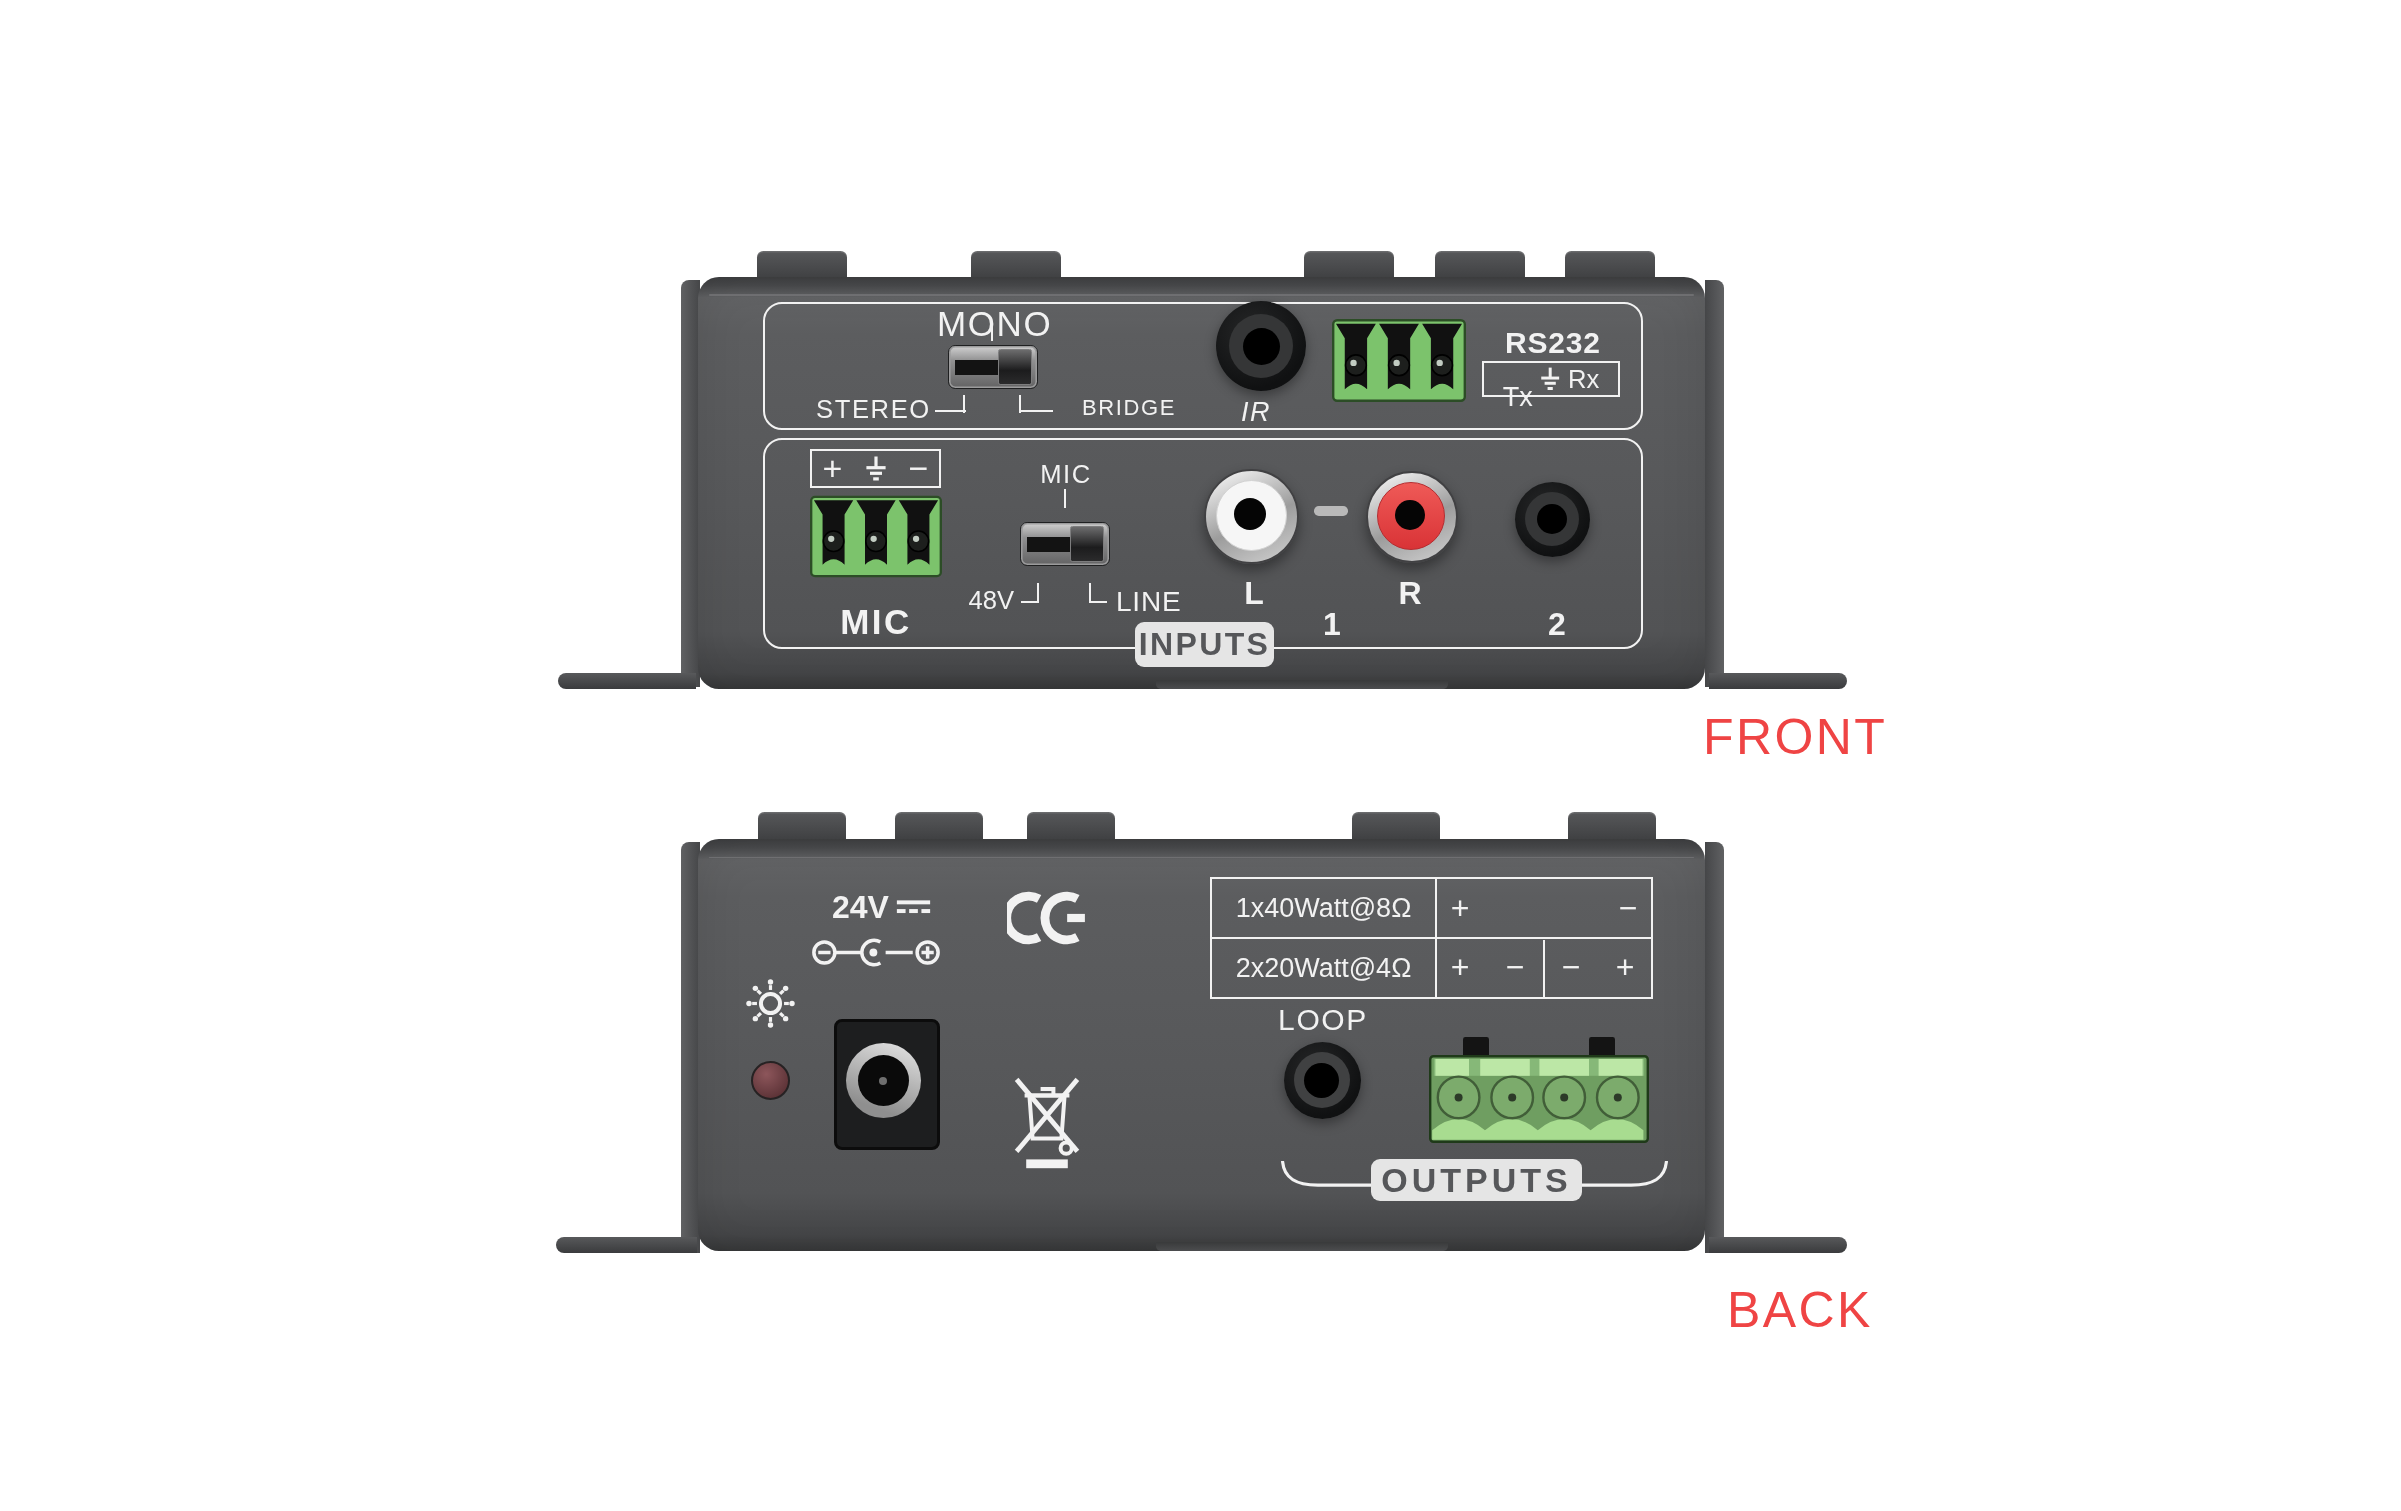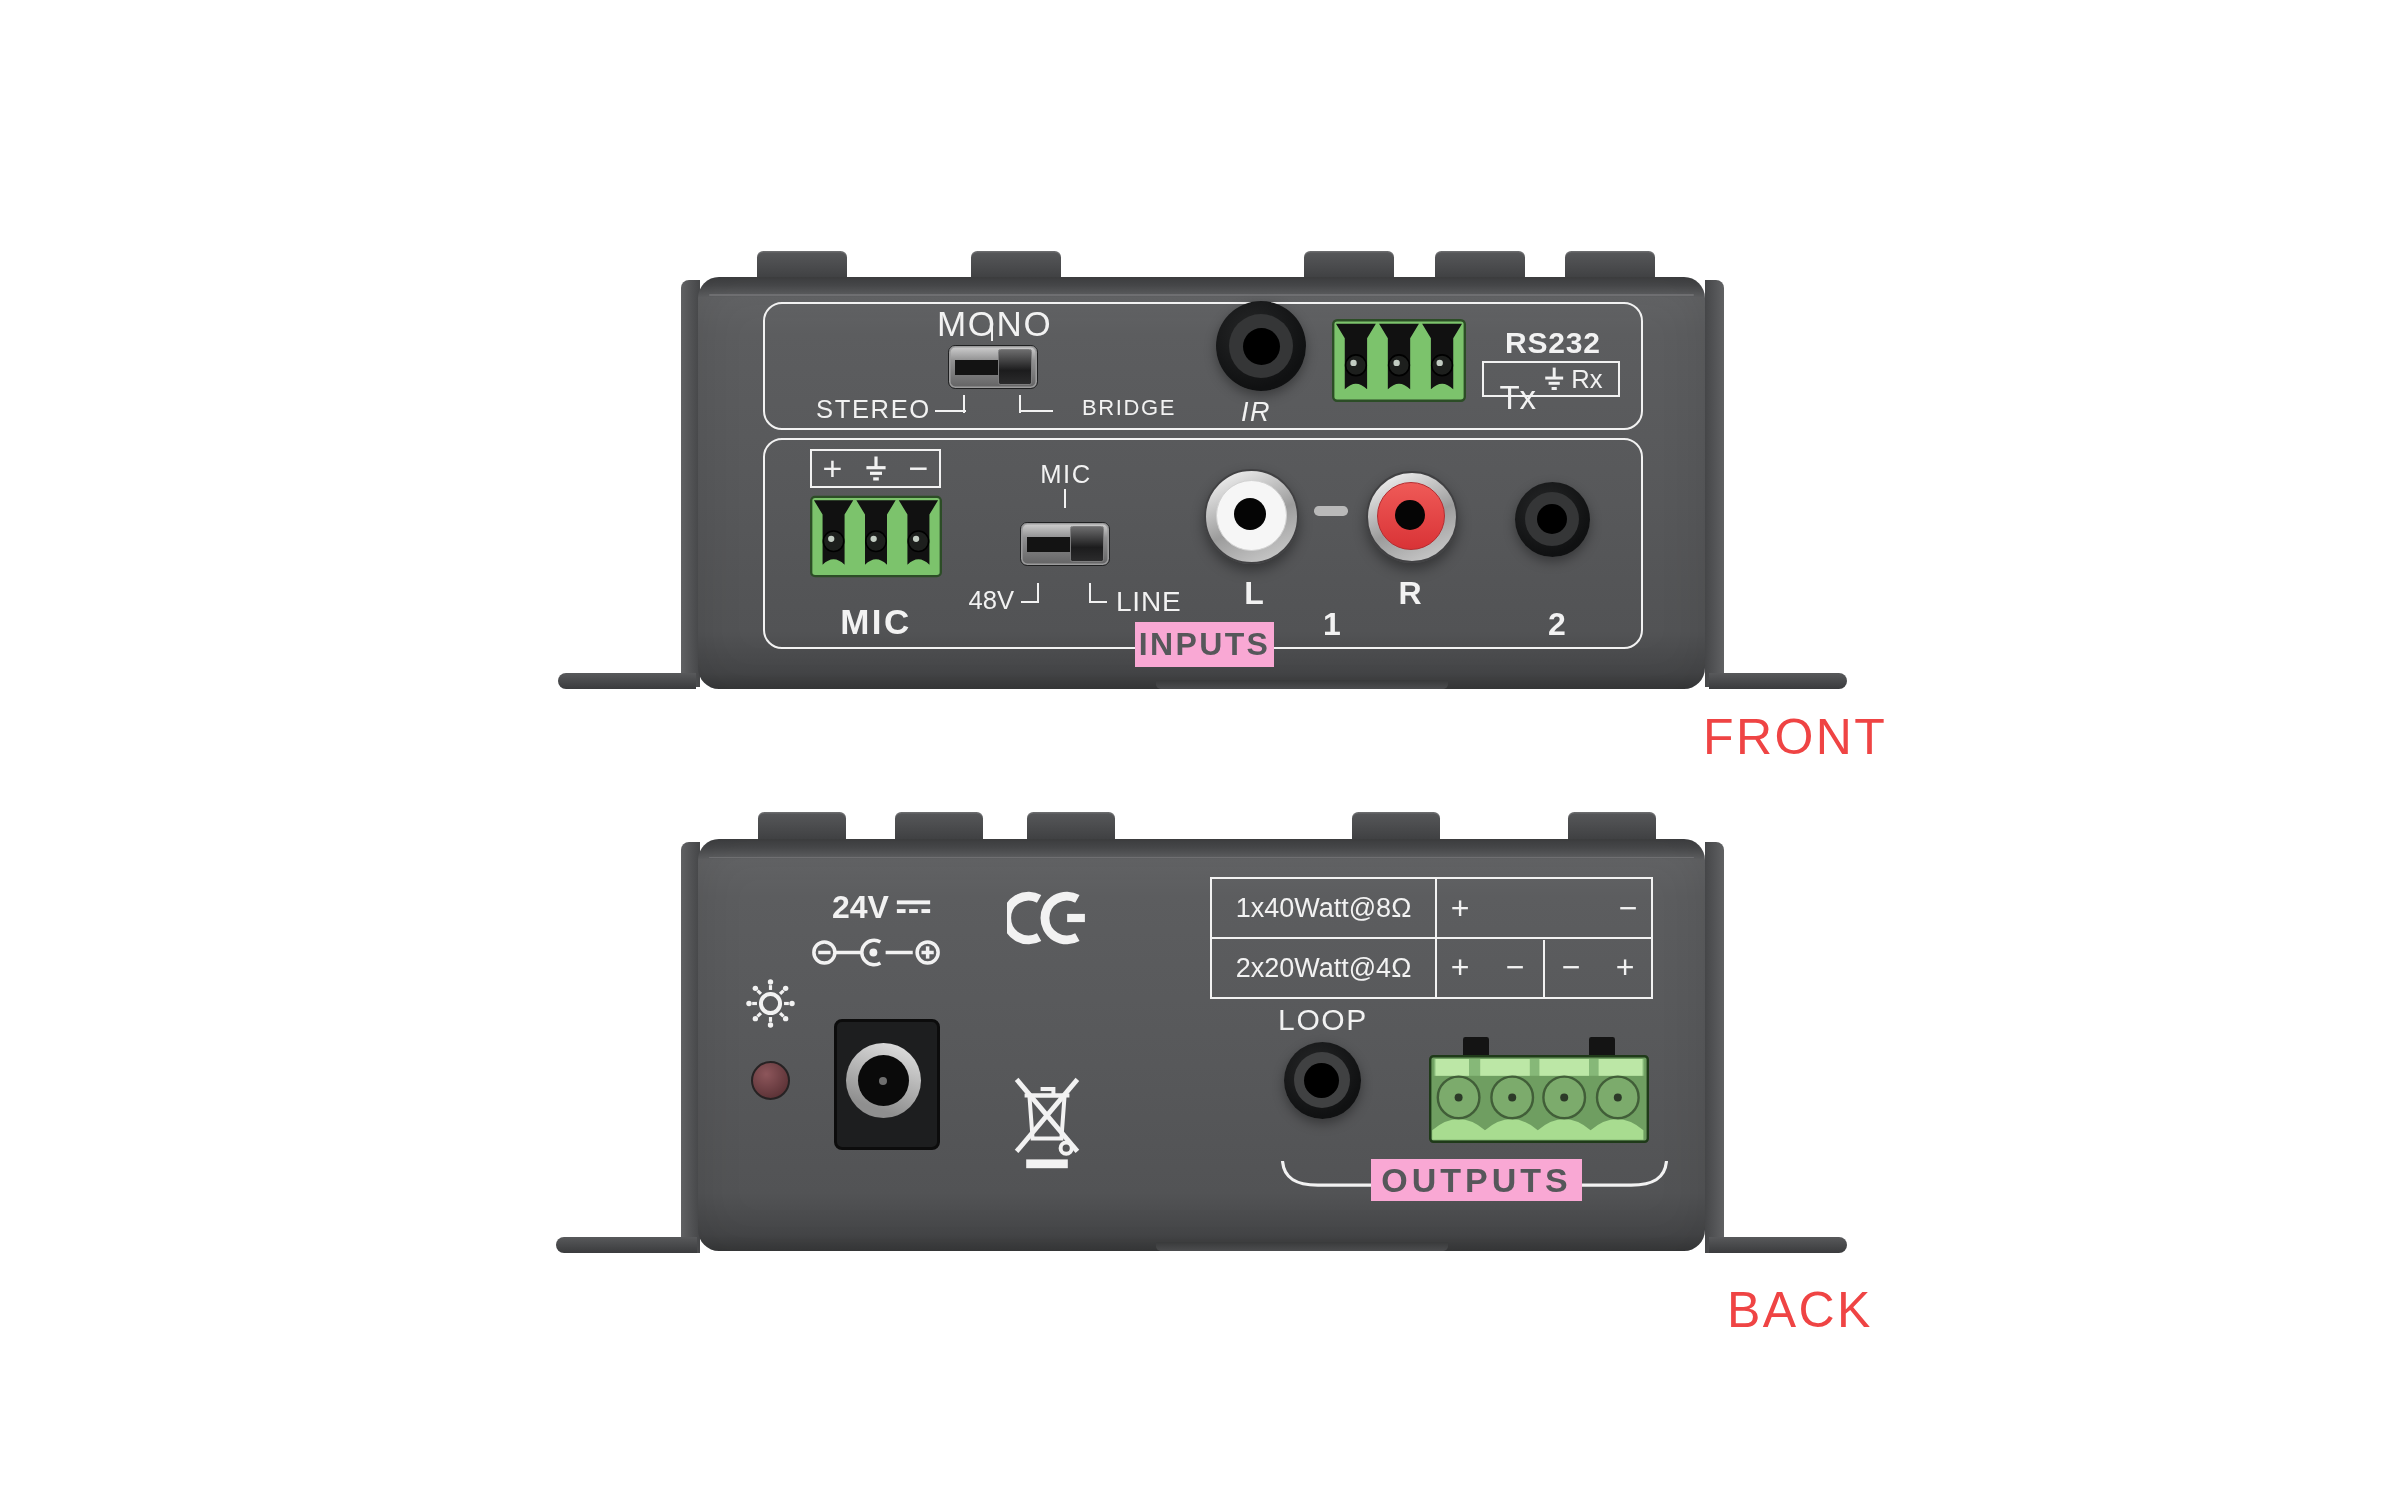--- a/index.html
+++ b/index.html
@@ -32,22 +32,22 @@
        background:linear-gradient(180deg,#6c6c6d,#1c1c1d 60%,#2b2b2c);}
   .circ{position:absolute;border-radius:50%;}
   .minijack-outer{background:radial-gradient(circle at 40% 35%,#262728,#101112 70%);box-shadow:0 4.8px 11.2px rgba(0,0,0,.35);}
   .minijack-mid{background:#353637;}
   .minijack-hole{background:#000;}
   .rca-outer{background:linear-gradient(155deg,#efefef 8%,#9c9c9c 55%,#cccccc 95%);border:2.4px solid #414143;
        box-shadow:0 6.4px 12.8px rgba(0,0,0,.38);}
   .rca-ring-white{background:#f6f6f6;border:1.6px solid #d2d2d2;}
   .rca-ring-red{background:linear-gradient(180deg,#ef5a57,#d93336);border:1.6px solid #b52c30;}
   .rca-hole{background:#050505;}
-  .whitebox{position:absolute;background:#f9a8d4;display:flex;align-items:center;justify-content:center;
-       color:#56575a;font-weight:bold;z-index:6;}
+  .whitebox{position:absolute;background:#e5e5e5;display:flex;align-items:center;justify-content:center;
+       color:#56575a;font-weight:bold;z-index:6;border-radius:9px;}
   .caption{position:absolute;color:#ef4444;font-weight:300;letter-spacing:2.4px;font-size:50px;}
   .tblline{position:absolute;background:#f2f2f2;}
   .outbox{position:absolute;border:2.4px solid #f2f2f2;}
   .led{position:absolute;border-radius:50%;background:radial-gradient(circle at 38% 32%,#8d565b,#5e3438 75%);
        border:2.4px solid #262223;}
   .conn-tab{position:absolute;width:25.6px;height:21px;background:#141414;border-radius:2.4px 2.4px 0 0;}
 </style>
 </head>
 <body>
 
@@ -99,21 +99,21 @@
       <path d="M113,6 L163,6 L152,24 L152,88 Q138,74 124,88 L124,24 Z" fill="#111"></path>
       <circle cx="30" cy="58" r="13" fill="#1d1f1d" stroke="#000" stroke-width="2"></circle>
         <circle cx="27" cy="55" r="4" fill="#c2ccc2"></circle>
       <circle cx="84" cy="58" r="13" fill="#1d1f1d" stroke="#000" stroke-width="2"></circle>
         <circle cx="81" cy="55" r="4" fill="#c2ccc2"></circle>
       <circle cx="138" cy="58" r="13" fill="#1d1f1d" stroke="#000" stroke-width="2"></circle>
         <circle cx="135" cy="55" r="4" fill="#c2ccc2"></circle>
     </svg>
     <div class="wtxt" style="left:949px;top:75px;font-size:30px;font-weight:bold;letter-spacing:0.8px;">RS232</div>
     <div class="outbox" style="left:926px;top:110px;width:134px;height:32px;display:flex;align-items:center;justify-content:center;gap:6.4px;">
-      <span class="wtxt" style="position:static;font-size:33px;margin-top:37px;">Tx</span>
+      <span class="wtxt" style="position:static;font-size:27px;margin-top:37px;">Tx</span>
       <svg width="22.4" height="25.6" viewBox="0 0 30 34">
         <line x1="15" y1="2" x2="15" y2="15" stroke="#f2f2f2" stroke-width="4"></line>
         <line x1="3" y1="16" x2="27" y2="16" stroke="#f2f2f2" stroke-width="4"></line>
         <line x1="7.5" y1="23" x2="22.5" y2="23" stroke="#f2f2f2" stroke-width="4"></line>
         <line x1="11.5" y1="30" x2="18.5" y2="30" stroke="#f2f2f2" stroke-width="4"></line>
       </svg>
       <span class="wtxt" style="position:static;font-size:25.6px;">Rx</span>
     </div>
 
     <div class="outbox" style="left:254px;top:198px;width:127px;height:35px;display:flex;align-items:center;justify-content:space-around;">

